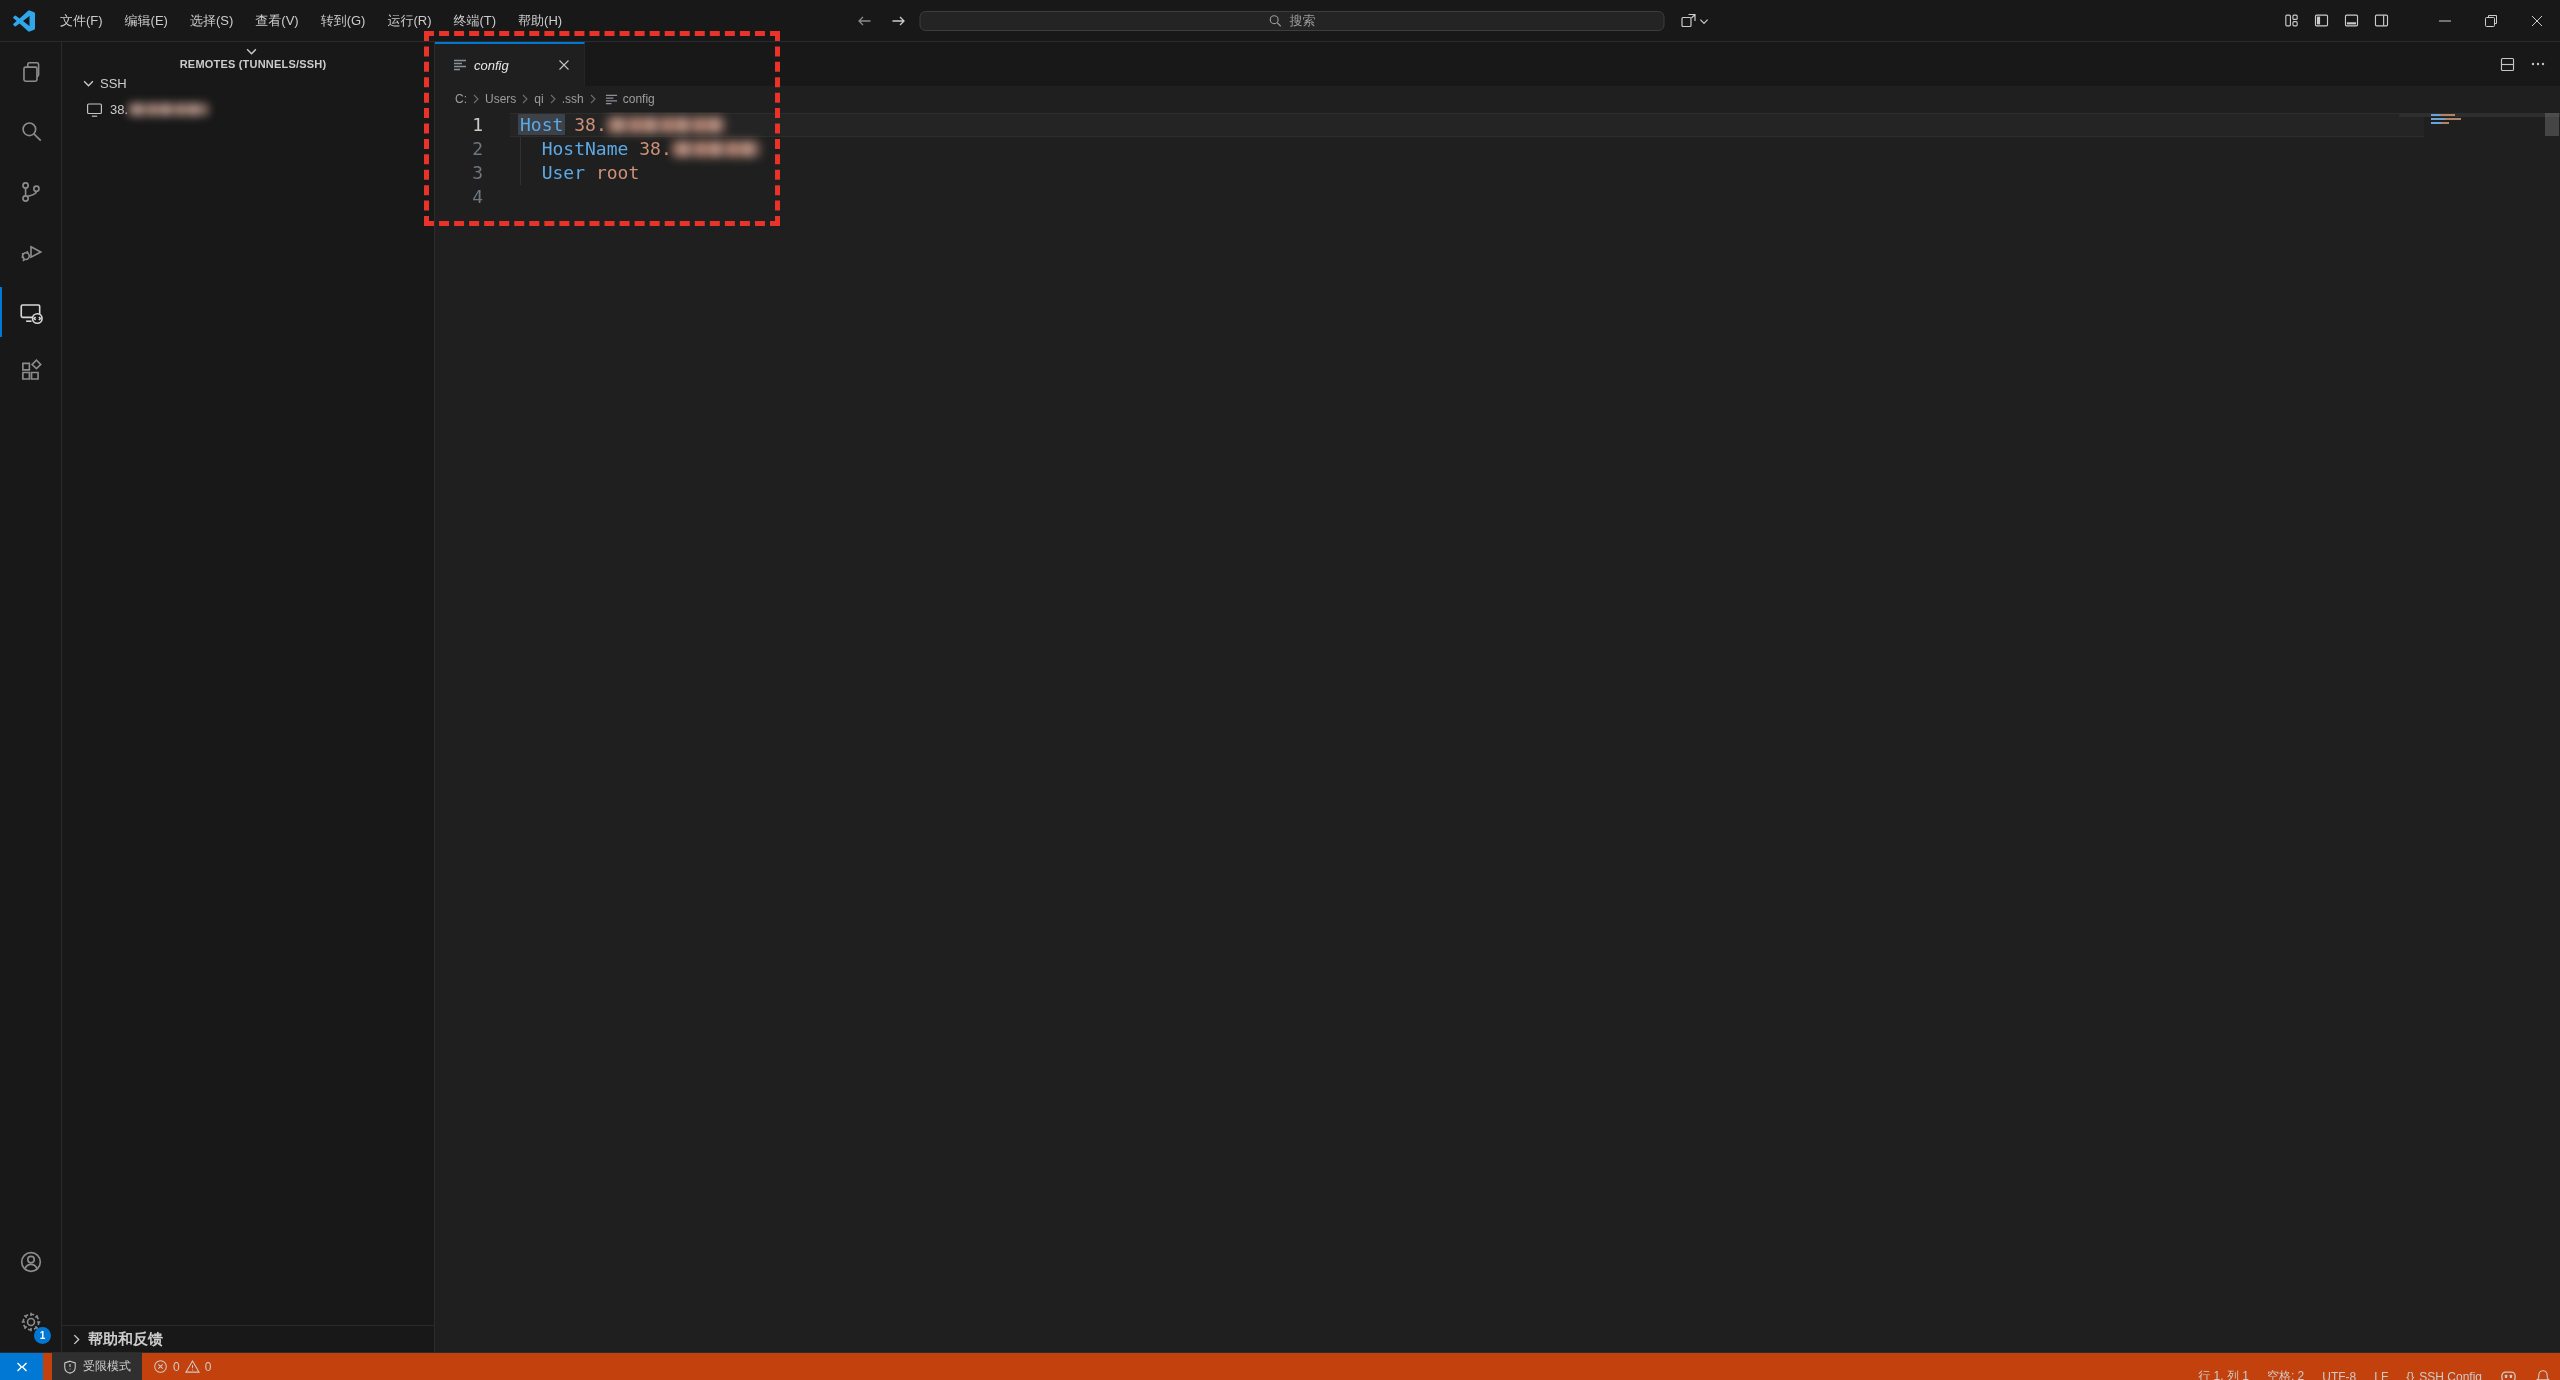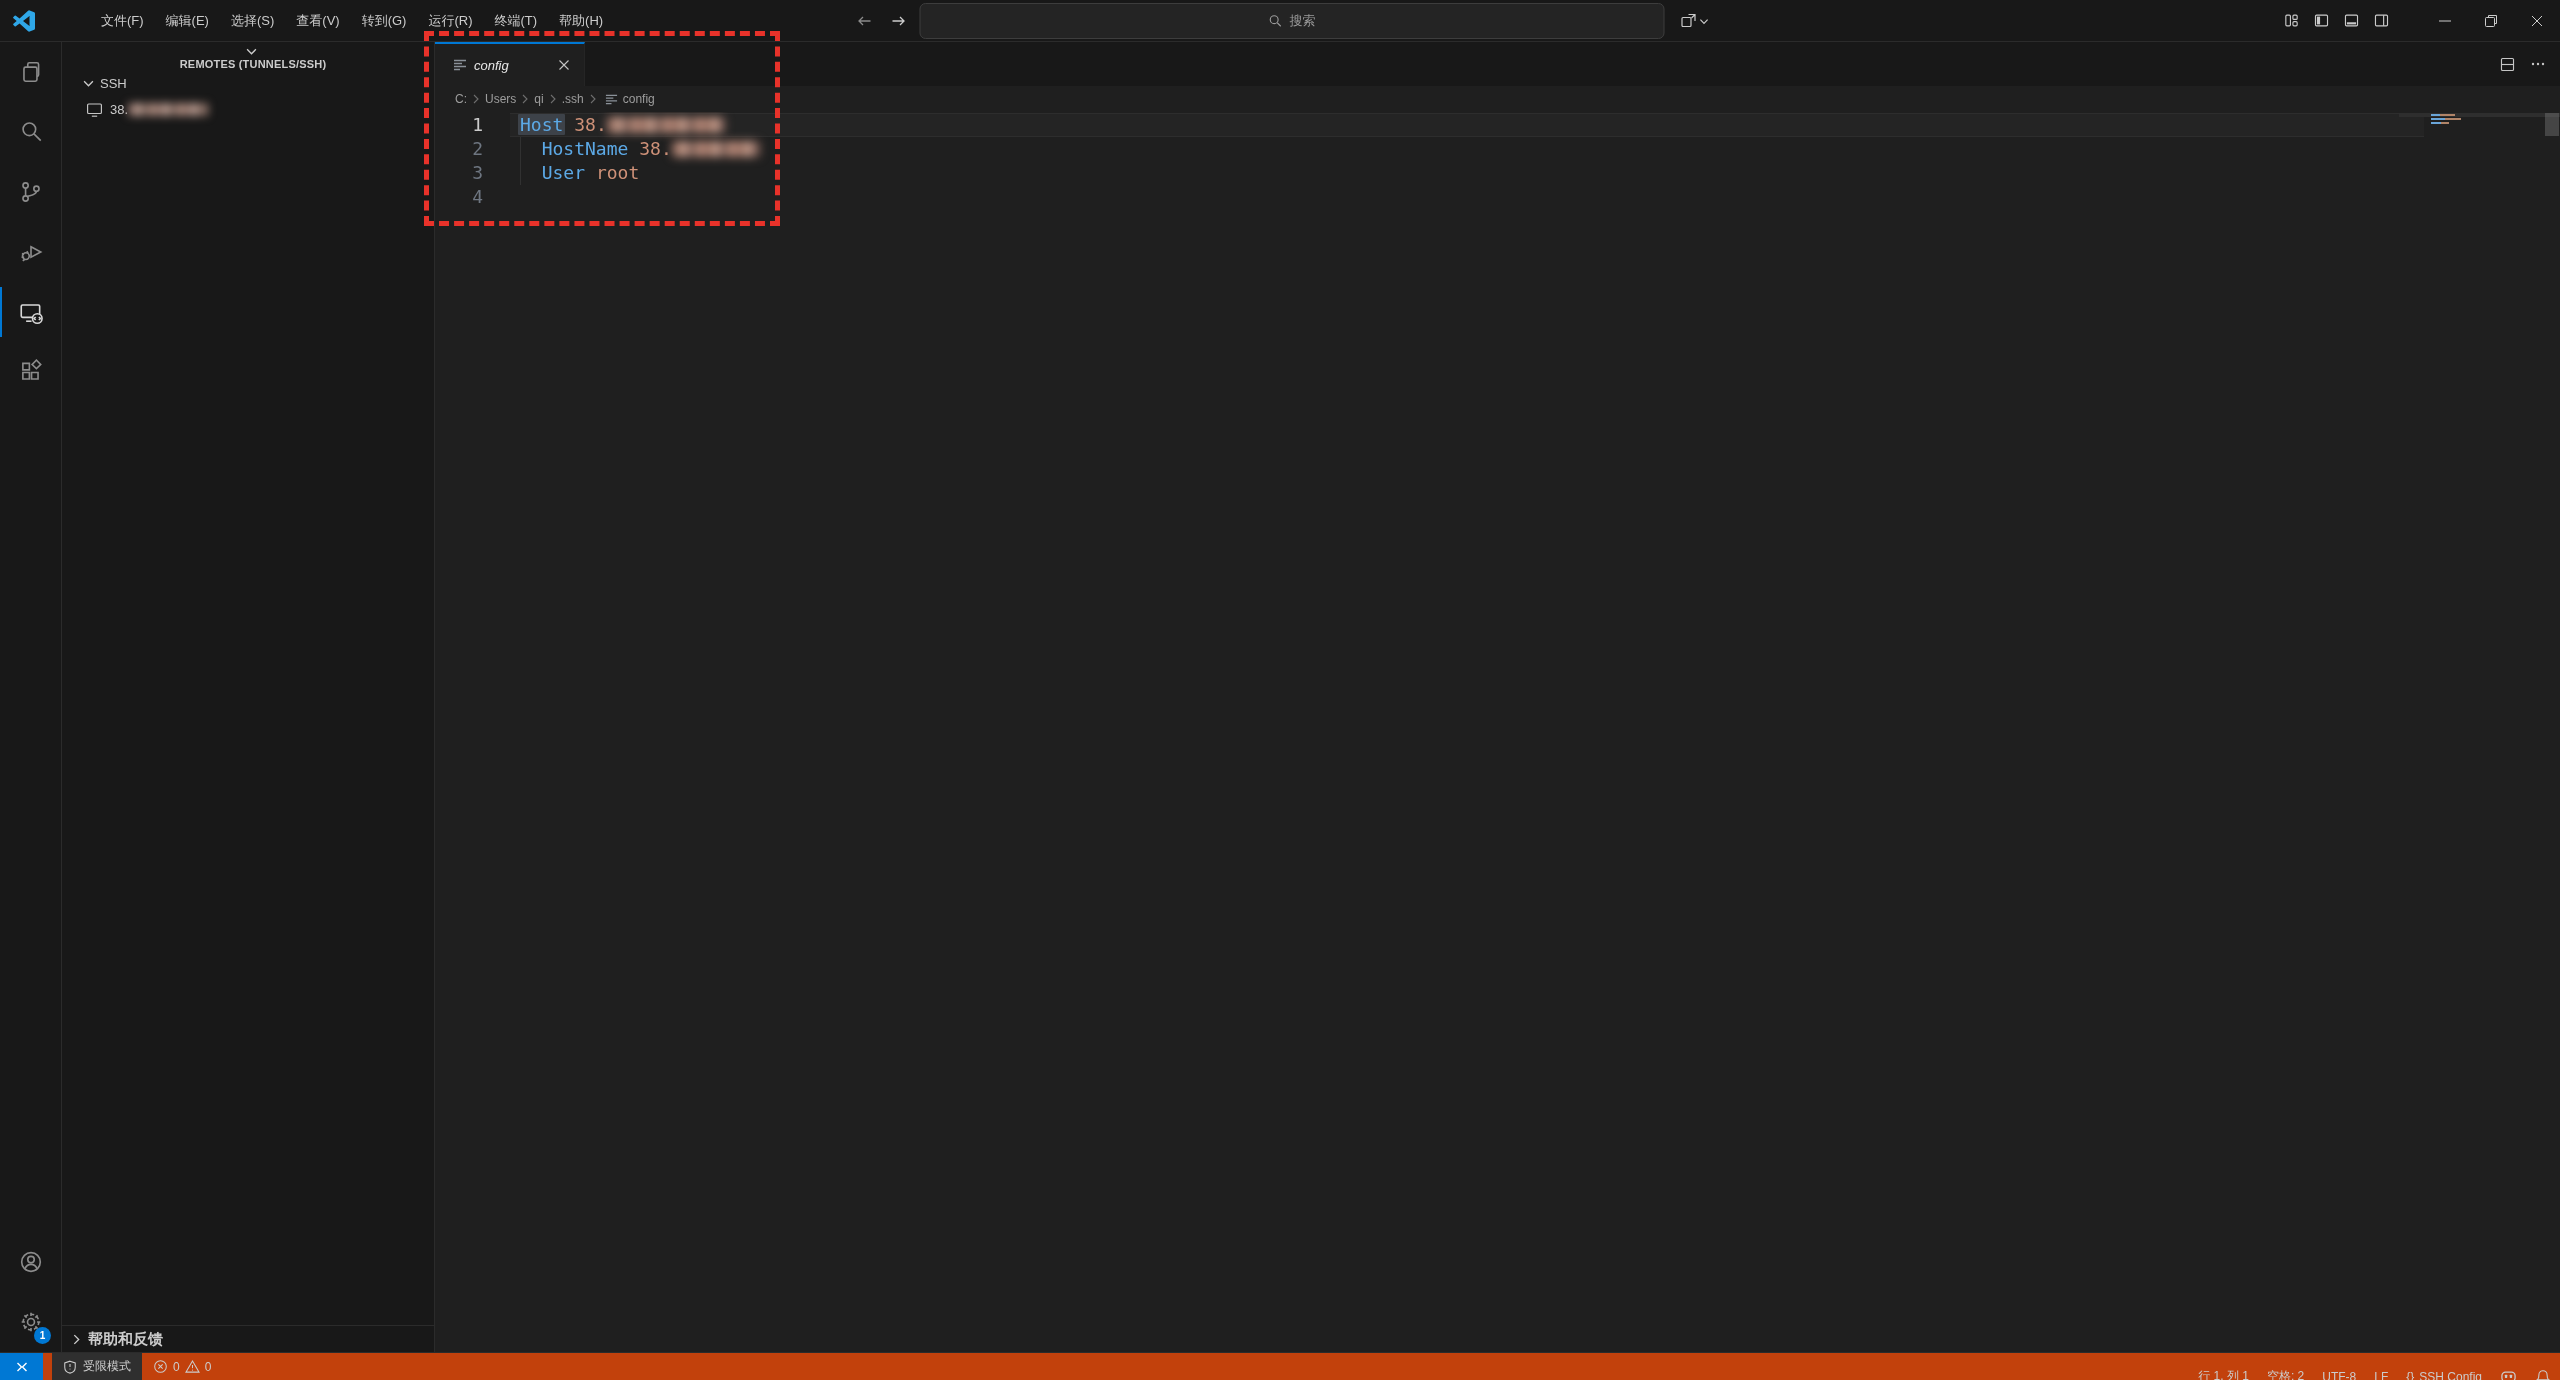--- a/index.html
+++ b/index.html
@@ -3,30 +3,30 @@
 <meta charset="utf-8">
 <style>
   * { margin:0; padding:0; box-sizing:border-box; }
   html,body { width:2560px; height:1380px; overflow:hidden; background:#1f1f1f;
               font-family:"Liberation Sans", sans-serif; color:#cccccc; }
   .window { position:relative; width:2560px; height:1380px; display:flex; flex-direction:column; }
 
   
   .titlebar { position:relative; height:42px; background:#181818; border-bottom:1px solid #2b2b2b;
               display:flex; align-items:center; flex:0 0 auto; z-index:10; }
-  .tb-left { display:flex; align-items:center; height:100%;gap:41px; }
+  .tb-left { display:flex; align-items:center; height:100%; }
   .logo { width:22px; height:22px; margin:0 14px 0 13px; display:flex; align-items:center; }
   .menubar { display:flex; height:100%; align-items:center; }
   .menu-item { padding:0 11px; height:28px; line-height:28px; font-size:13px; color:#cccccc;
                border-radius:5px; cursor:default; white-space:nowrap; }
   .tb-center { position:absolute; left:50%; top:0; transform:translateX(-50%); height:42px;
                display:flex; align-items:center; gap:8px; }
   .nav-arrow { width:26px; height:26px; display:flex; align-items:center; justify-content:center; color:#cccccc; }
   .nav-arrow.dim { color:#8a8a8a; }
-  .searchbox { width:745px; height:36px; background:#242424; border:1px solid #3d3d3d; border-radius:6px;
+  .searchbox { width:745px; height:20px; background:#242424; border:1px solid #3d3d3d; border-radius:6px;
                display:flex; align-items:center; justify-content:center; gap:7px; color:#9b9b9b; font-size:13px; }
   .mwin { display:flex; align-items:center; gap:3px; color:#cccccc; margin-left:8px; }
   .tb-right { margin-left:auto; display:flex; align-items:center; height:100%; }
   .lay-btn { width:30px; height:28px; display:flex; align-items:center; justify-content:center; color:#cbcbcb; }
   .win-btn { width:46px; height:42px; display:flex; align-items:center; justify-content:center; color:#cccccc; }
   .win-group { display:flex; margin-left:26px; }
 
   
   .main { flex:1 1 auto; display:flex; min-height:0; }
 

